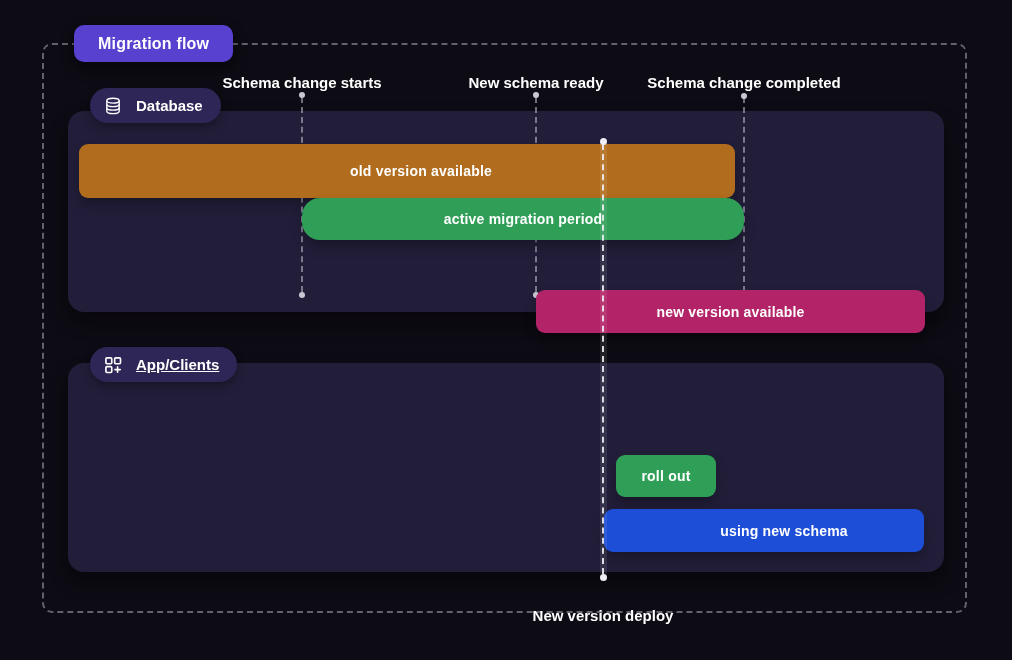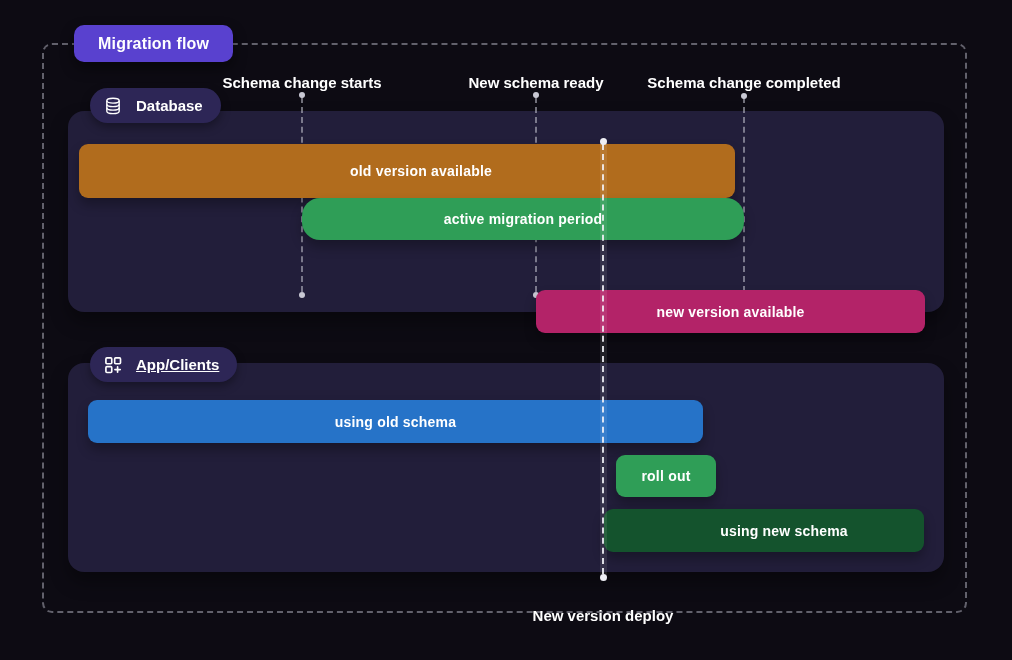--- a/index.html
+++ b/index.html
@@ -131,23 +131,22 @@
   <div class="dot" style="left:533px; top:292px;"></div>
 
   <div class="vline gray" style="left:743px;"></div>
   <div class="dot" style="left:741px; top:93px;"></div>
   <div class="dot" style="left:741px; top:292px;"></div>
 
   <div class="bar old-version" style="background-color: rgb(177, 108, 29);">old version available</div>
   <div class="bar active-migr" style="background-color: rgb(47, 158, 87); border-radius: 18px;">active migration period</div>
   <div class="bar new-version" style="background-color: rgb(179, 35, 104);">new version available</div>
 
-  <div class="bar using-old" style="background-color: rgb(38, 115, 200);">using old schema</div>
   <div class="bar roll-out" style="background-color: rgb(47, 158, 87); margin-left: 12px;">roll out</div>
-  <div class="bar using-new" style="background-color: #14532d; padding-left: 40px;">using new schema</div>
+  <div class="bar using-new" style="background-color: #1d4ed8; padding-left: 40px;">using new schema</div>
 
   <div class="vband" style="left:600px;"></div>
   <div class="vline white" style="left:602px;"></div>
   <div class="dot white" style="left:600px; top:138px;"></div>
   <div class="dot white" style="left:600px; top:574px;"></div>
 
   <div class="milestone-label" style="left:302px;">Schema change starts</div>
   <div class="milestone-label" style="left:536px;">New schema ready</div>
   <div class="milestone-label" style="left:744px;">Schema change completed</div>
   <div class="milestone-label bottom" style="left:603px;">New version deploy</div>

